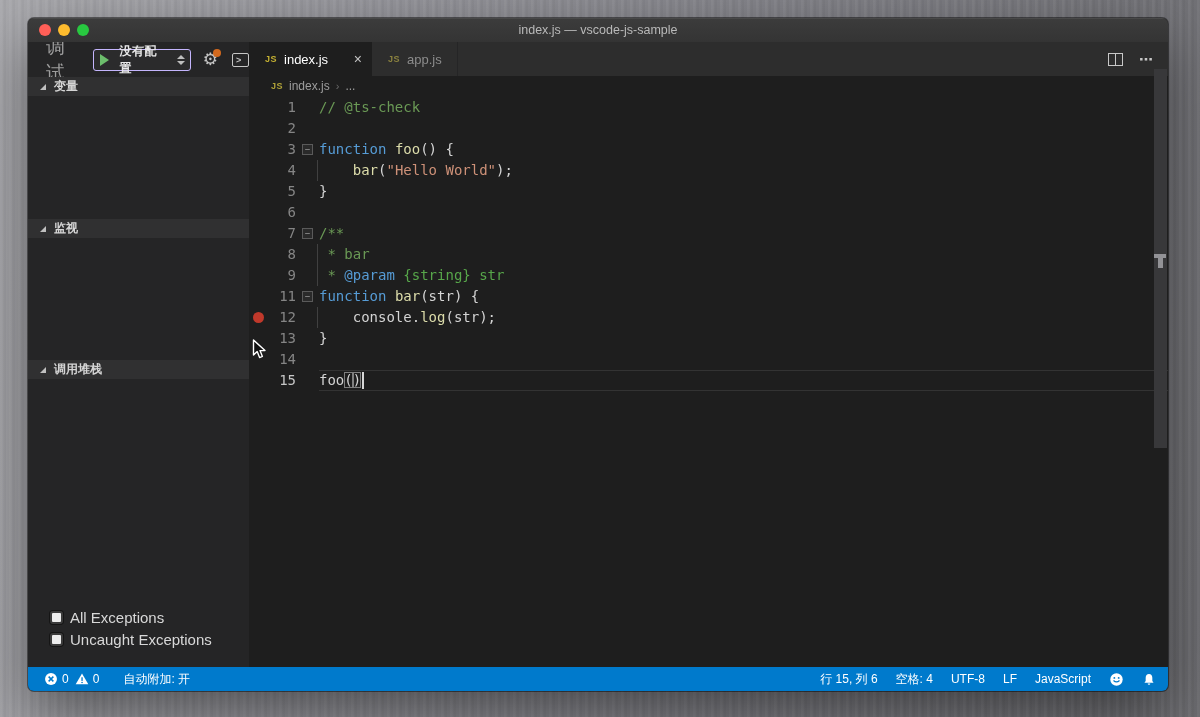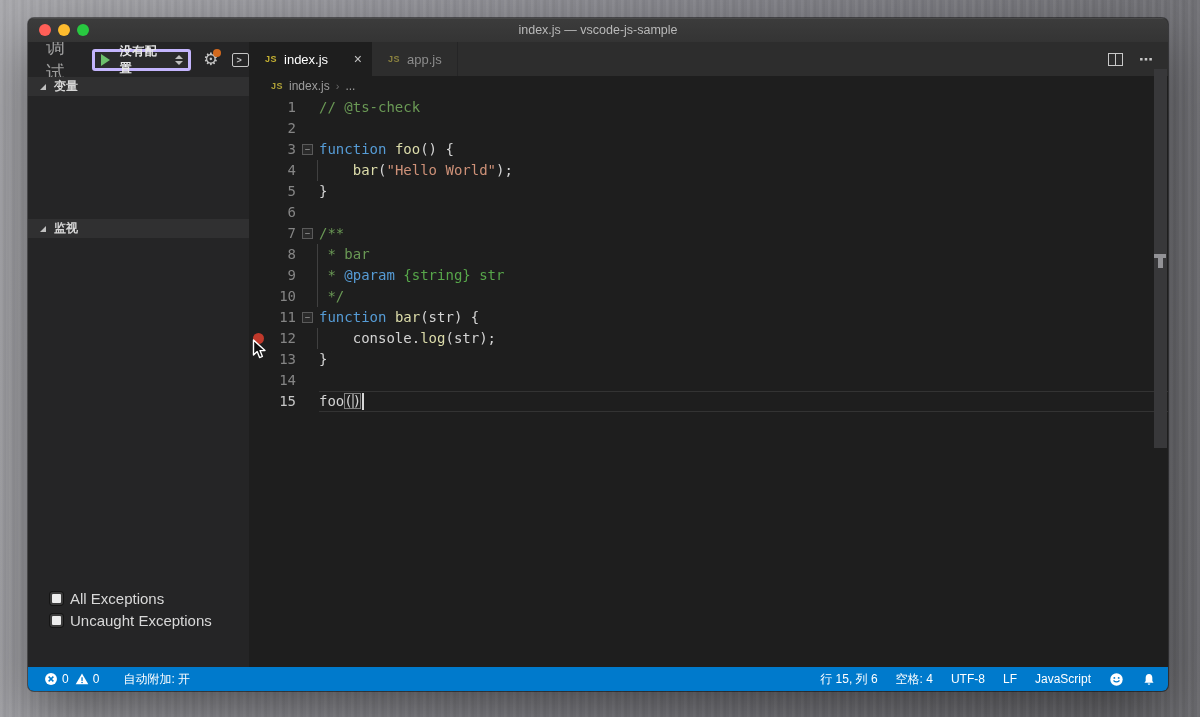--- a/index.html
+++ b/index.html
@@ -30,21 +30,21 @@
   .traffic { position:absolute; left:11px; top:0; height:24px; display:flex; align-items:center; gap:7px; }
   .traffic span { width:12px; height:12px; border-radius:50%; display:block; }
 
   
   .main { flex:1; display:flex; min-height:0; }
 
   
   .sidebar { width:221px; flex:0 0 221px; background:#252526; display:flex; flex-direction:column; }
   .debug-toolbar { height:35px; flex:0 0 35px; display:flex; align-items:center; padding-left:18px; }
   .debug-label { color:#9d9d9d; font-size:19px; margin-right:9px; }
-  .config-group { display:flex; align-items:center; height:22px; border:3px solid #c4b5fd; border-radius:3px; background:#2b2b2c; }
+  .config-group { display:flex; align-items:center; height:22px; border:1px solid #c4b5fd; border-radius:3px; background:#2b2b2c; }
   .play-btn { width:22px; height:100%; display:flex; align-items:center; justify-content:center; }
   .play-tri { width:0; height:0; border-left:9px solid #6cbe6c; border-top:6px solid transparent; border-bottom:6px solid transparent; }
   .config-select { display:flex; align-items:center; padding:0 5px 0 4px; height:100%; }
   .config-select .cfg-label { color:#e8e8e8; font-size:12px; font-weight:bold; letter-spacing:.5px; }
   .stepper { display:flex; flex-direction:column; align-items:center; gap:2px; margin-left:8px; }
   .stepper i { display:block; width:0; height:0; }
   .stepper .up   { border-left:4px solid transparent; border-right:4px solid transparent; border-bottom:4px solid #bfbfbf; }
   .stepper .down { border-left:4px solid transparent; border-right:4px solid transparent; border-top:4px solid #bfbfbf; }
   .gear { position:relative; margin-left:12px; color:#c5c5c5; font-size:17px; line-height:17px; font-family:"DejaVu Sans",sans-serif; }
   .gear .dot { position:absolute; right:-3px; top:-2px; width:8px; height:8px; border-radius:50%; background:#d2691e; }
@@ -159,20 +159,24 @@
           <span>变量</span>
         </div>
         <div class="pane-body variables"></div>
 
         <div class="pane-header">
           <span class="twistie"></span>
           <span>监视</span>
         </div>
         <div class="pane-body watch"></div>
 
+        <div class="pane-header">
+          <span class="twistie"></span>
+          <span>调用堆栈</span>
+        </div>
         <div class="pane-body callstack"></div>
 
         <div class="pane-body breakpoints">
           <div class="bp-item">
             <span class="checkbox"></span>
             <span>All Exceptions</span>
           </div>
           <div class="bp-item">
             <span class="checkbox"></span>
             <span>Uncaught Exceptions</span>
@@ -255,26 +259,20 @@
               <div class="glyph"></div>
               <div class="lnum">8</div>
               <div class="fold"></div>
               <div class="ltext"><span class="guide"></span><span class="tok-comment"> * bar</span></div>
             </div>
             <div class="line">
               <div class="glyph"></div>
               <div class="lnum">9</div>
               <div class="fold"></div>
               <div class="ltext"><span class="guide"></span><span class="tok-comment"> * </span><span class="tok-jsdockw">@param</span><span class="tok-comment"> </span><span class="tok-jsdoctype">{string}</span><span class="tok-comment"> </span><span class="tok-jsdoctype">str</span></div>
-            </div>
-            <div class="line">
-              <div class="glyph"></div>
-              <div class="lnum">10</div>
-              <div class="fold"></div>
-              <div class="ltext"><span class="guide"></span><span class="tok-comment"> */</span></div>
             </div>
             <div class="line">
               <div class="glyph"></div>
               <div class="lnum">11</div>
               <div class="fold">
                 <span class="foldbox">−</span>
               </div>
               <div class="ltext"><span class="tok-kw">function</span><span class="tok-plain"> </span><span class="tok-fn">bar</span><span class="tok-plain">(str) {</span></div>
             </div>
             <div class="line">

